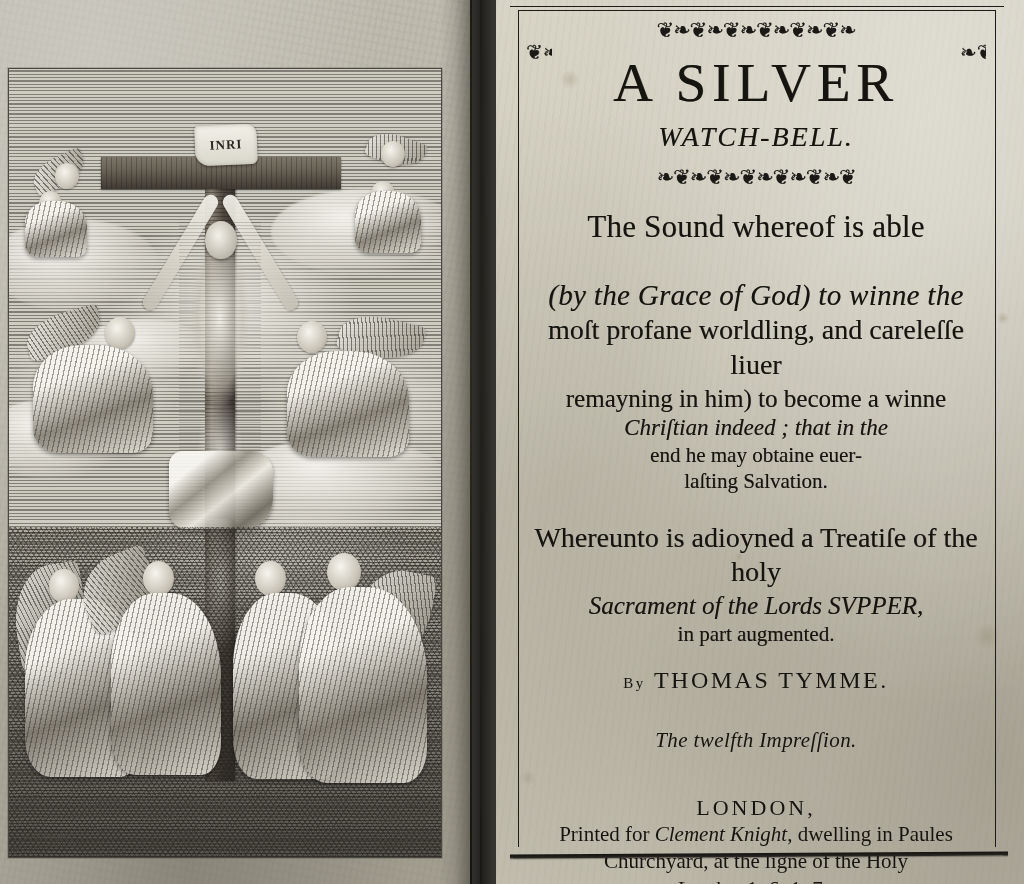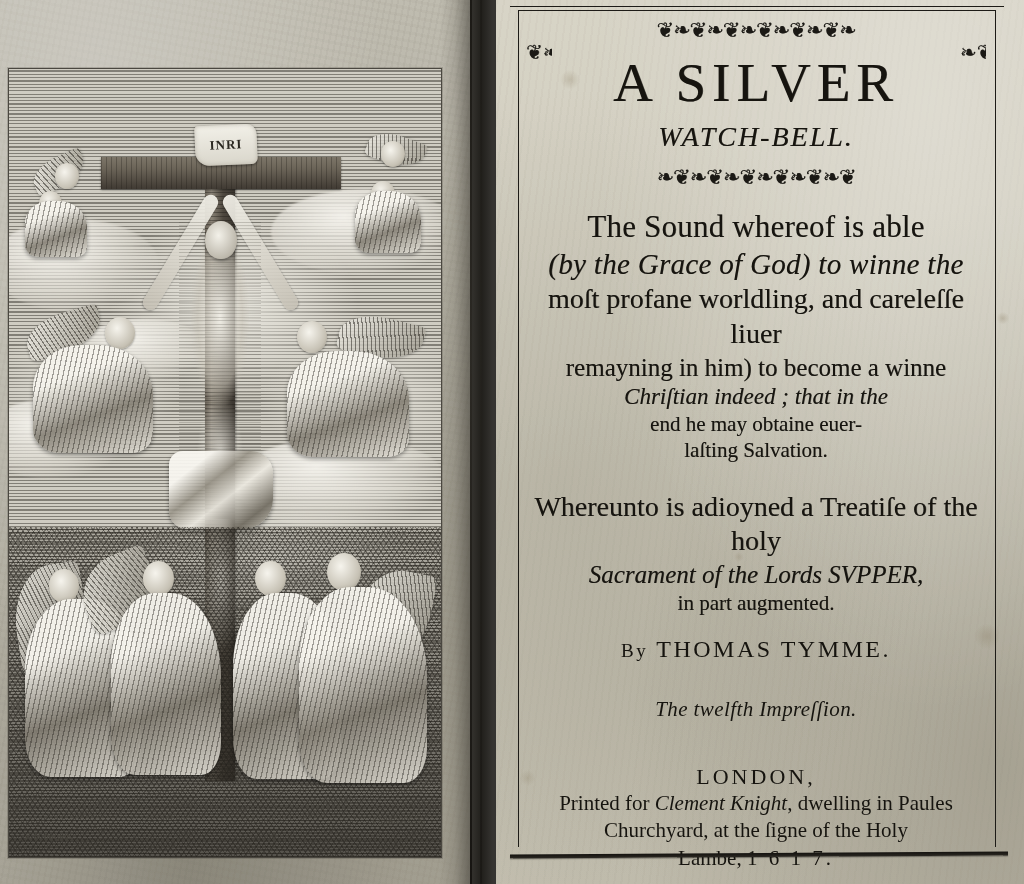--- a/index.html
+++ b/index.html
@@ -311,35 +311,35 @@
     margin: 10px 0 8px;
     text-shadow: .4px .3px 0 rgba(15,13,10,.5);
   }
   .blk { margin-top: 20px; }
   .ln {
     font-family: "Liberation Serif", serif;
     line-height: 1.24;
     text-shadow: .35px .3px 0 rgba(18,16,12,.45);
   }
   .s1  { font-size: 31px; letter-spacing: .2px; }
-  .s1i { font-size: 29px; font-style: italic; letter-spacing: .3px; }
+  .s1i { font-size: 29px; font-style: italic; letter-spacing: .3px; margin-top: 31px; }
   .s2  { font-size: 28px; }
   .s2i { font-size: 25px; font-style: italic; }
   .s3  { font-size: 25px; }
   .s3i { font-size: 23px; font-style: italic; }
   .s4  { font-size: 21px; font-family: Liberation Serif, serif; }
 
   .blk2 { margin-top: 26px; }
   .author {
     font-family: "Liberation Serif", serif;
     font-size: 24px;
     letter-spacing: 2.5px;
     margin-top: 20px;
   }
-  .author .small { font-size: 19px; }
+  .author .small { font-size: 15px; }
   .impression {
     font-family: "Liberation Serif", serif;
     font-style: italic;
     font-size: 21px;
     margin-top: 34px;
     letter-spacing: .4px;
   }
   .imprint { margin-top: 42px; }
   .city {
     font-family: "Liberation Serif", serif;

